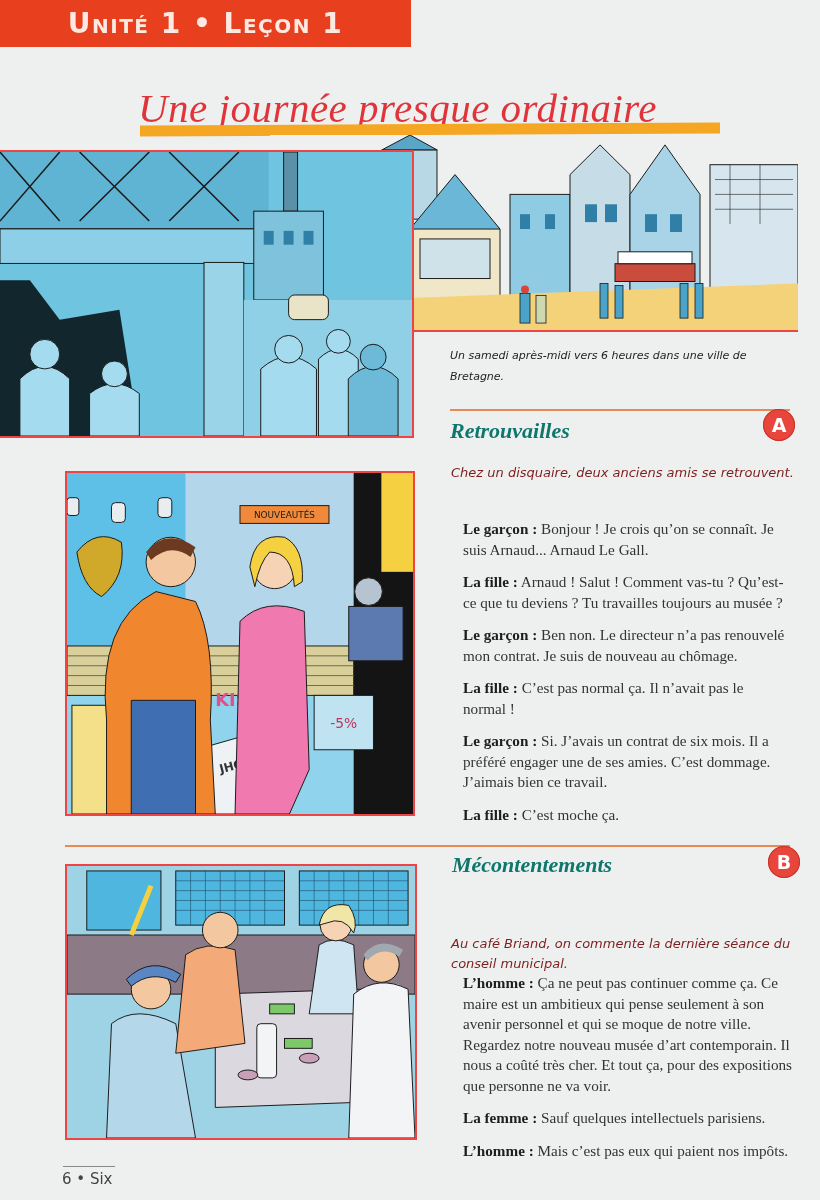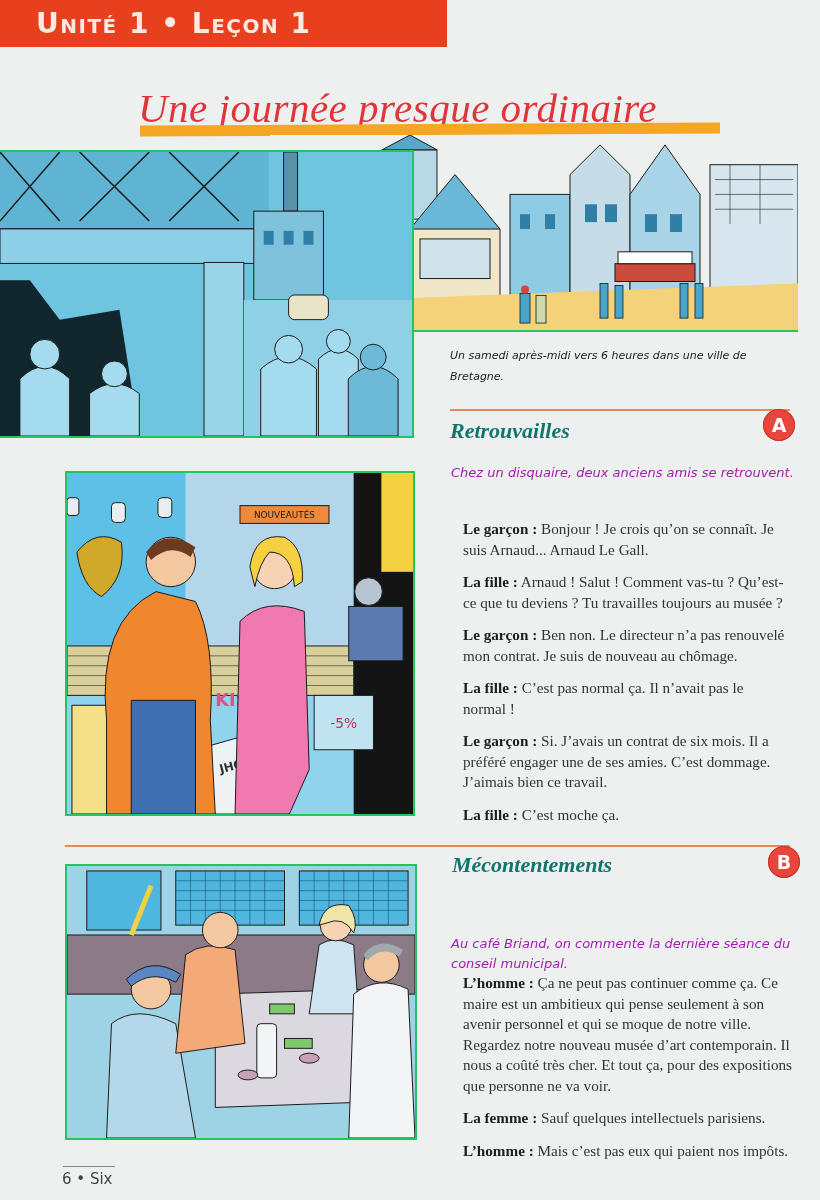--- a/index.html
+++ b/index.html
@@ -8,41 +8,41 @@
     background: #eef0f0;
     font-family: "Liberation Serif", "DejaVu Serif", serif;
     color: #2a2a2a;
   }
   .abs { position: absolute; }
 
   
   .unit-band {
     left: 0; top: 0; width: 411px; height: 47px;
     background: #e8401f;
-    display: flex; align-items: center; justify-content: flex-start; padding-left: 36px;
+    display: flex; align-items: center; justify-content: center;
   }
   .unit-band span {
     font-family: "DejaVu Sans", "Liberation Sans", sans-serif;
     font-weight: bold; color: #fbe9e2; font-size: 28px; letter-spacing: 1.5px;
     font-variant: small-caps;
   }
 
   
   .page-title {
     left: 138px; top: 84px; width: 600px;
     font-family: "Liberation Serif", "DejaVu Serif", serif;
     font-style: italic; font-size: 41px; color: #e0343a; letter-spacing: 0.5px;
   }
   .title-underline {
     left: 140px; top: 124px; width: 580px; height: 11px;
     background: #f5a623; transform: skewY(-0.3deg);
   }
 
   
-  .panel { border: 2px solid #22c55e; overflow: hidden; box-sizing: border-box; }
+  .panel { border: 2px solid #ef4444; overflow: hidden; box-sizing: border-box; }
   .panel svg { display: block; width: 100%; height: 100%; }
 
   .hero-left { left: 0; top: 150px; width: 414px; height: 288px; border-left: none; }
   .hero-right { left: 270px; top: 135px; width: 528px; height: 197px; border-top: none; border-left: none; border-right: none; }
 
   .caption-intro {
     left: 450px; top: 345px; width: 340px;
     font-family: "DejaVu Sans", "Liberation Sans", sans-serif;
     font-style: italic; font-size: 11px; line-height: 21px; color: #222;
   }
@@ -64,21 +64,21 @@
     font-family: "DejaVu Sans", "Liberation Sans", sans-serif;
     font-weight: bold; font-size: 19px;
     display: flex; align-items: center; justify-content: center;
     box-shadow: inset 0 0 0 1px #c93328;
   }
   .badge-a { left: 763px; top: 409px; }
   .badge-b { left: 768px; top: 846px; }
 
   .scene-caption {
     font-family: "DejaVu Sans", "Liberation Sans", sans-serif;
-    font-style: italic; font-size: 13px; line-height: 20px; color: #a21caf;
+    font-style: italic; font-size: 13px; line-height: 20px; color: #7f1d1d;
   }
   .sec-a-caption { left: 451px; top: 463px; width: 360px; }
   .sec-b-caption { left: 451px; top: 900px; width: 360px; margin-top: 34px; }
 
   .dialogue {
     font-family: "Liberation Serif", "DejaVu Serif", serif;
     font-size: 15.2px; line-height: 20.5px; color: #333;
   }
   .dialogue p { margin: 12px; }
   .dialogue b { color: #1d1d1d; }

